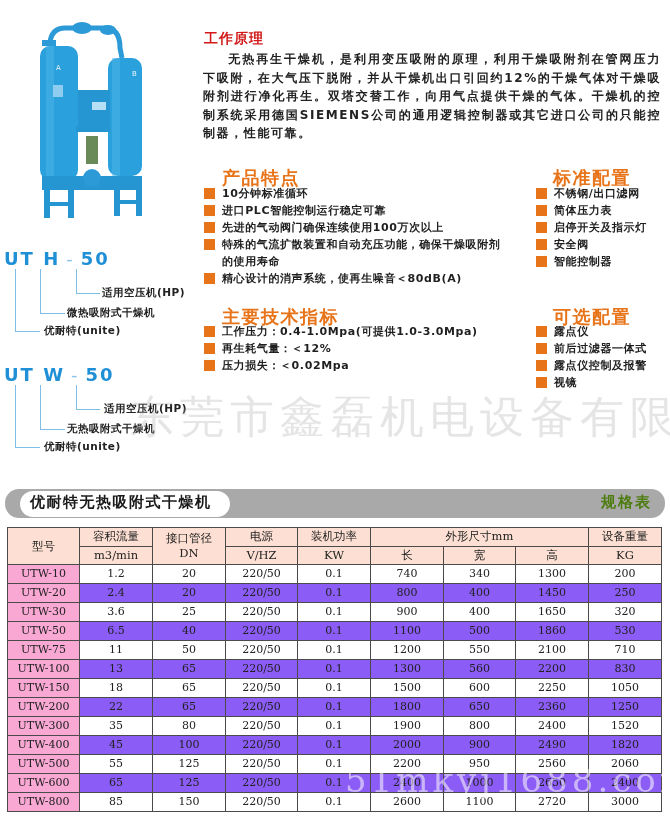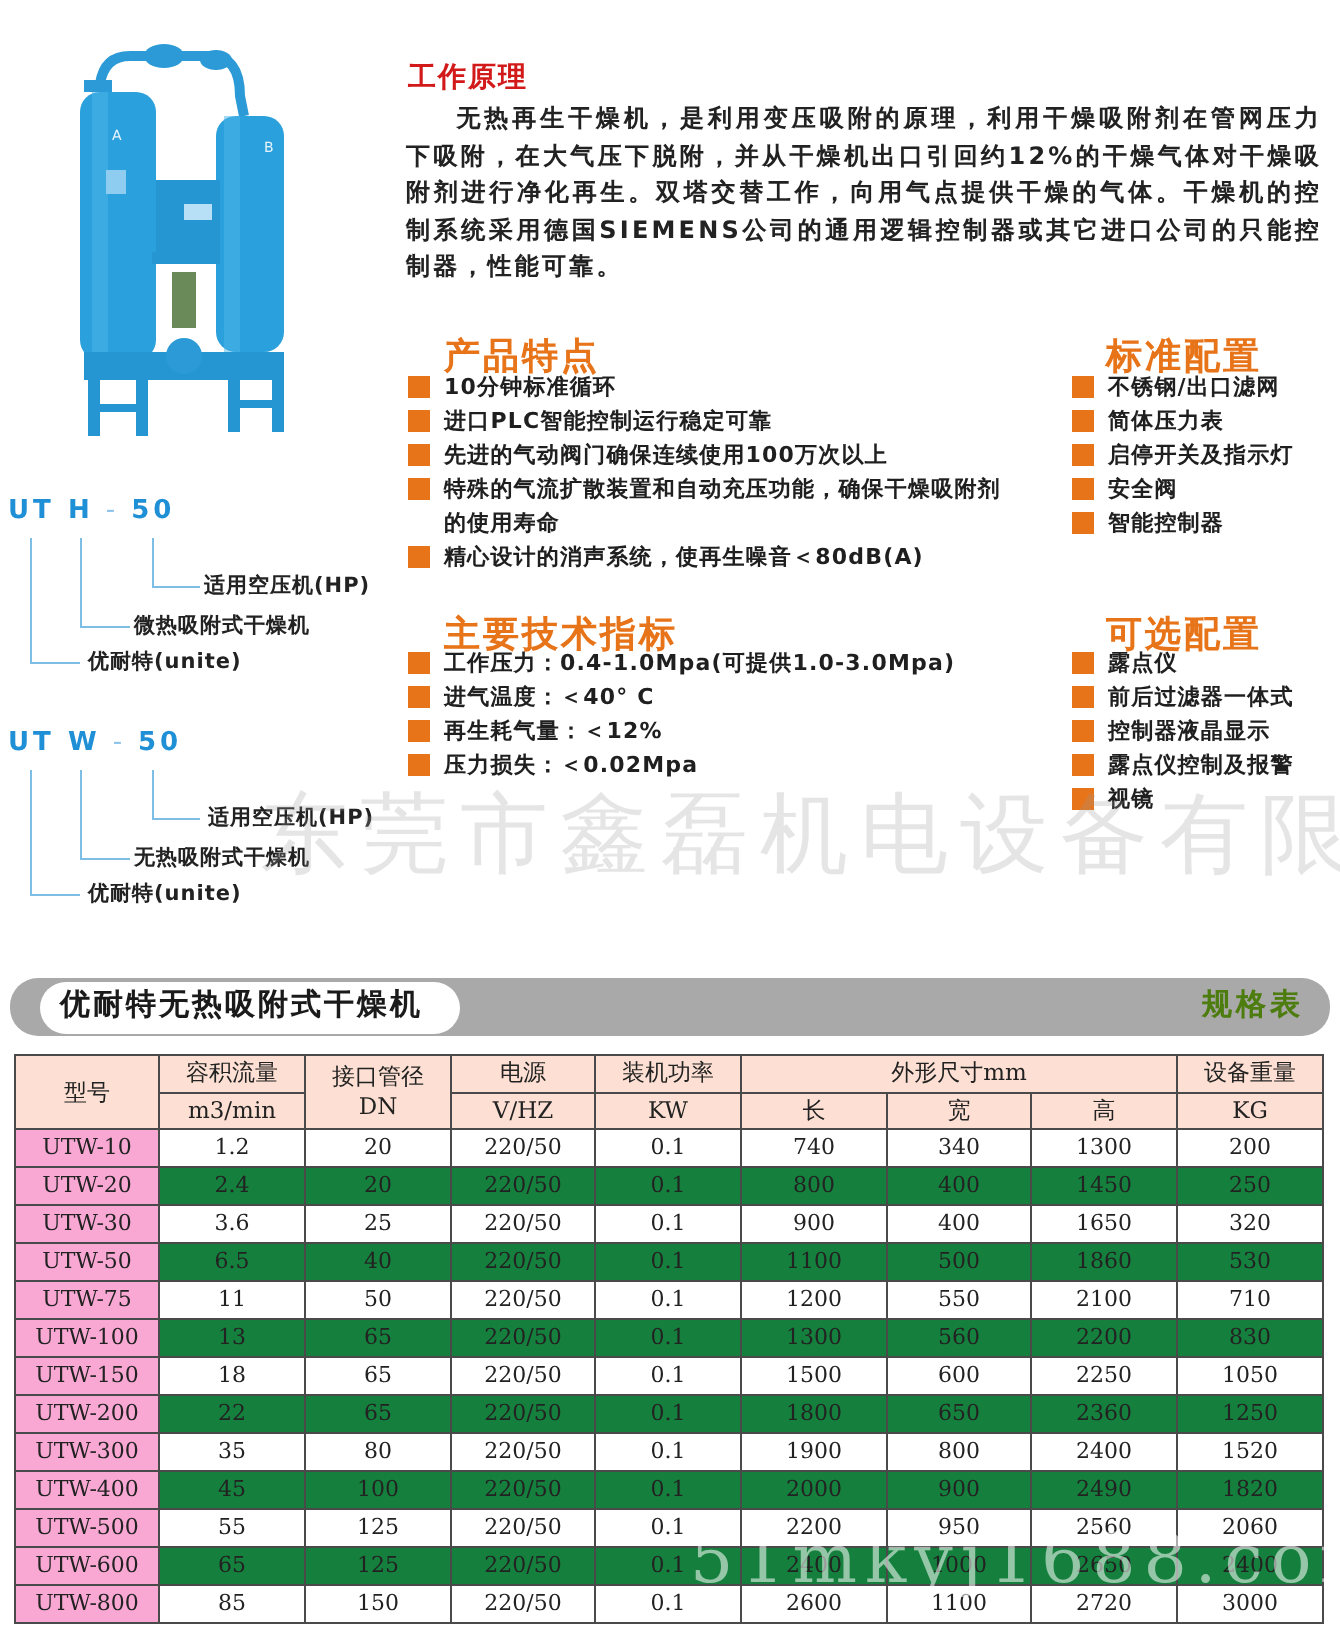--- a/index.html
+++ b/index.html
@@ -23,42 +23,42 @@
   .feat-title { left:222px; top:166px; }
   .feat-list { left:203px; top:185px; width:300px; }
   .std-title { left:553px; top:166px; }
   .std-list { left:535px; top:185px; width:135px; }
   .tech-title { left:222px; top:305px; }
   .tech-list { left:203px; top:323px; width:320px; }
   .opt-title { left:553px; top:305px; }
   .opt-list { left:535px; top:323px; width:135px; }
 
   
-  .code { font-size:13px; font-weight:bold; color:#1f8fd6; letter-spacing:2px; }
+  .code { font-size:18px; font-weight:bold; color:#1f8fd6; letter-spacing:2px; }
   .code .dash { color:#8cc3ea; font-weight:normal; margin:0 6px; }
   .code-lbl { font-size:10.5px; color:#222; font-weight:bold; letter-spacing:0.5px; white-space:nowrap; }
   .ln { position:absolute; background:#7dbde6; }
 
   
   .watermark { left:130px; top:388px; font-size:44px; color:rgba(150,150,150,0.25); letter-spacing:6px; white-space:nowrap; font-family:"DejaVu Sans", sans-serif; }
   .watermark2 { left:345px; top:760px; font-size:34px; color:rgba(255,255,255,0.55); letter-spacing:4px; white-space:nowrap; font-family:"DejaVu Serif", serif; }
 
   
   .banner { left:5px; top:489px; width:660px; height:29px; background:#a9a9a9; border-radius:14px; }
   .banner-pill { left:20px; top:491px; width:210px; height:26px; background:#ffffff; border-radius:13px; }
   .banner-title { left:30px; top:493px; font-size:15px; font-weight:bold; color:#1a1a1a; letter-spacing:1.5px; }
   .banner-right { right:18px; top:493px; font-size:15px; font-weight:bold; color:#4d7c0f; letter-spacing:2px; }
 
   
   .spec { left:7px; top:527px; width:654px; border-collapse:collapse; font-family:"DejaVu Serif", "Liberation Serif", serif; font-size:11px; color:#222; table-layout:fixed; }
   .spec td, .spec th { border:1px solid #4a4a4a; text-align:center; padding:0; font-weight:normal; }
   .spec thead th { background:#fde0d3; height:17px; line-height:17px; font-size:11.5px; }
   .spec tbody td { height:18px; line-height:18px; }
   .spec tbody td.model { background:#f9a8d4; }
-  .spec tbody tr.alt td:not(.model) { background:#15803d; }
+  .spec tbody tr.alt td:not(.model) { background:#8b5cf6; }
 </style>
 </head>
 <body>
 
 <div class="abs machine">
   <svg width="130" height="210" viewBox="0 0 130 210">
 
     <path d="M30 32 Q32 18 45 18 L85 18 Q100 18 100 38 L102 48" stroke="#2c9ad6" stroke-width="5" fill="none"></path>
     <ellipse cx="62" cy="18" rx="10" ry="6" fill="#2c9ad6"></ellipse>
     <ellipse cx="88" cy="20" rx="8" ry="5" fill="#2c9ad6"></ellipse>
@@ -109,30 +109,28 @@
   <li><span class="sq"></span><span>简体压力表</span></li>
   <li><span class="sq"></span><span>启停开关及指示灯</span></li>
   <li><span class="sq"></span><span>安全阀</span></li>
   <li><span class="sq"></span><span>智能控制器</span></li>
 </ul>
 
 <div class="abs sec-title tech-title">主要技术指标</div>
 <ul class="abs list tech-list">
   <li><span class="sq"></span><span>工作压力：0.4-1.0Mpa(可提供1.0-3.0Mpa)</span></li>
   <li><span class="sq"></span></li>
-  <li><span class="sq"></span><span>进气温度：＜40° C</span></li>
   <li><span class="sq"></span><span>再生耗气量：＜12%</span></li>
   <li><span class="sq"></span><span>压力损失：＜0.02Mpa</span></li>
 </ul>
 
 <div class="abs sec-title opt-title">可选配置</div>
 <ul class="abs list opt-list">
   <li><span class="sq"></span><span>露点仪</span></li>
   <li><span class="sq"></span><span>前后过滤器一体式</span></li>
-  <li><span class="sq"></span><span>控制器液晶显示</span></li>
   <li><span class="sq"></span><span>露点仪控制及报警</span></li>
   <li><span class="sq"></span><span>视镜</span></li>
 </ul>
 
 <div class="abs" style="left:0;top:248px;width:200px;height:100px;">
   <div class="abs code" style="left:4px;top:0;">
     <span>UT</span>
     <span>H</span><span class="dash">-</span><span>50</span>
   </div>
 

